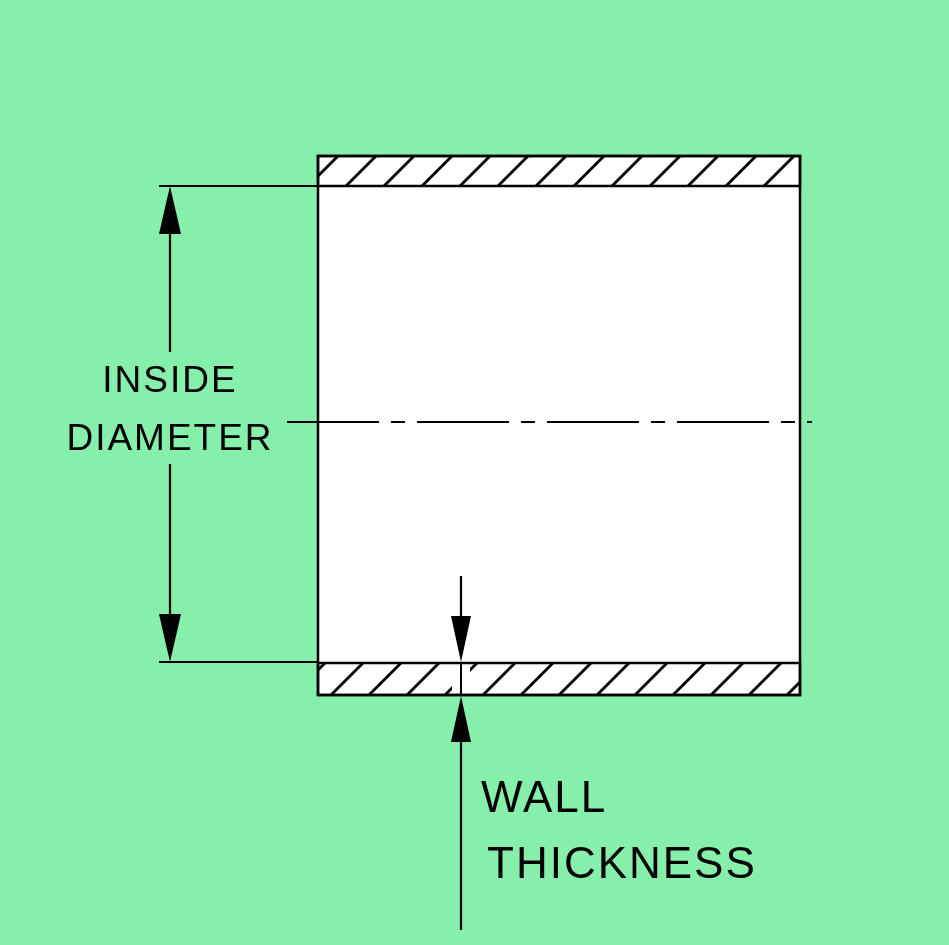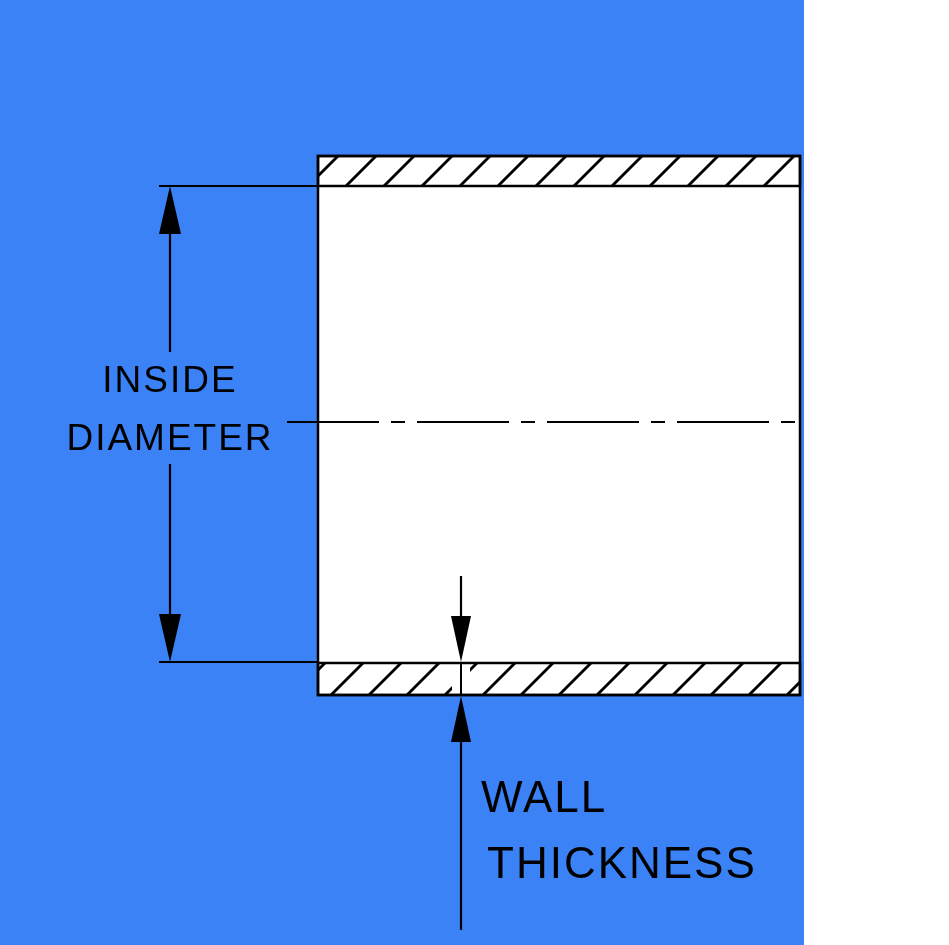--- a/index.html
+++ b/index.html
@@ -2,23 +2,23 @@
 <html><head>
 <meta charset="utf-8">
 <style>
   html, body {
     margin: 0;
     padding: 0;
     background: #ffffff;
   }
   .page {
     position: relative;
-    width: 804px;
+    width: 949px;
     height: 945px;
-    background: #3b82f6;
+    background: #86efac;
     overflow: hidden;
     text-align: center;
   }
   svg {
     display: block;
   }
   text {
     font-family: "Liberation Sans", "DejaVu Sans", sans-serif;
     fill: #000000;
   }

